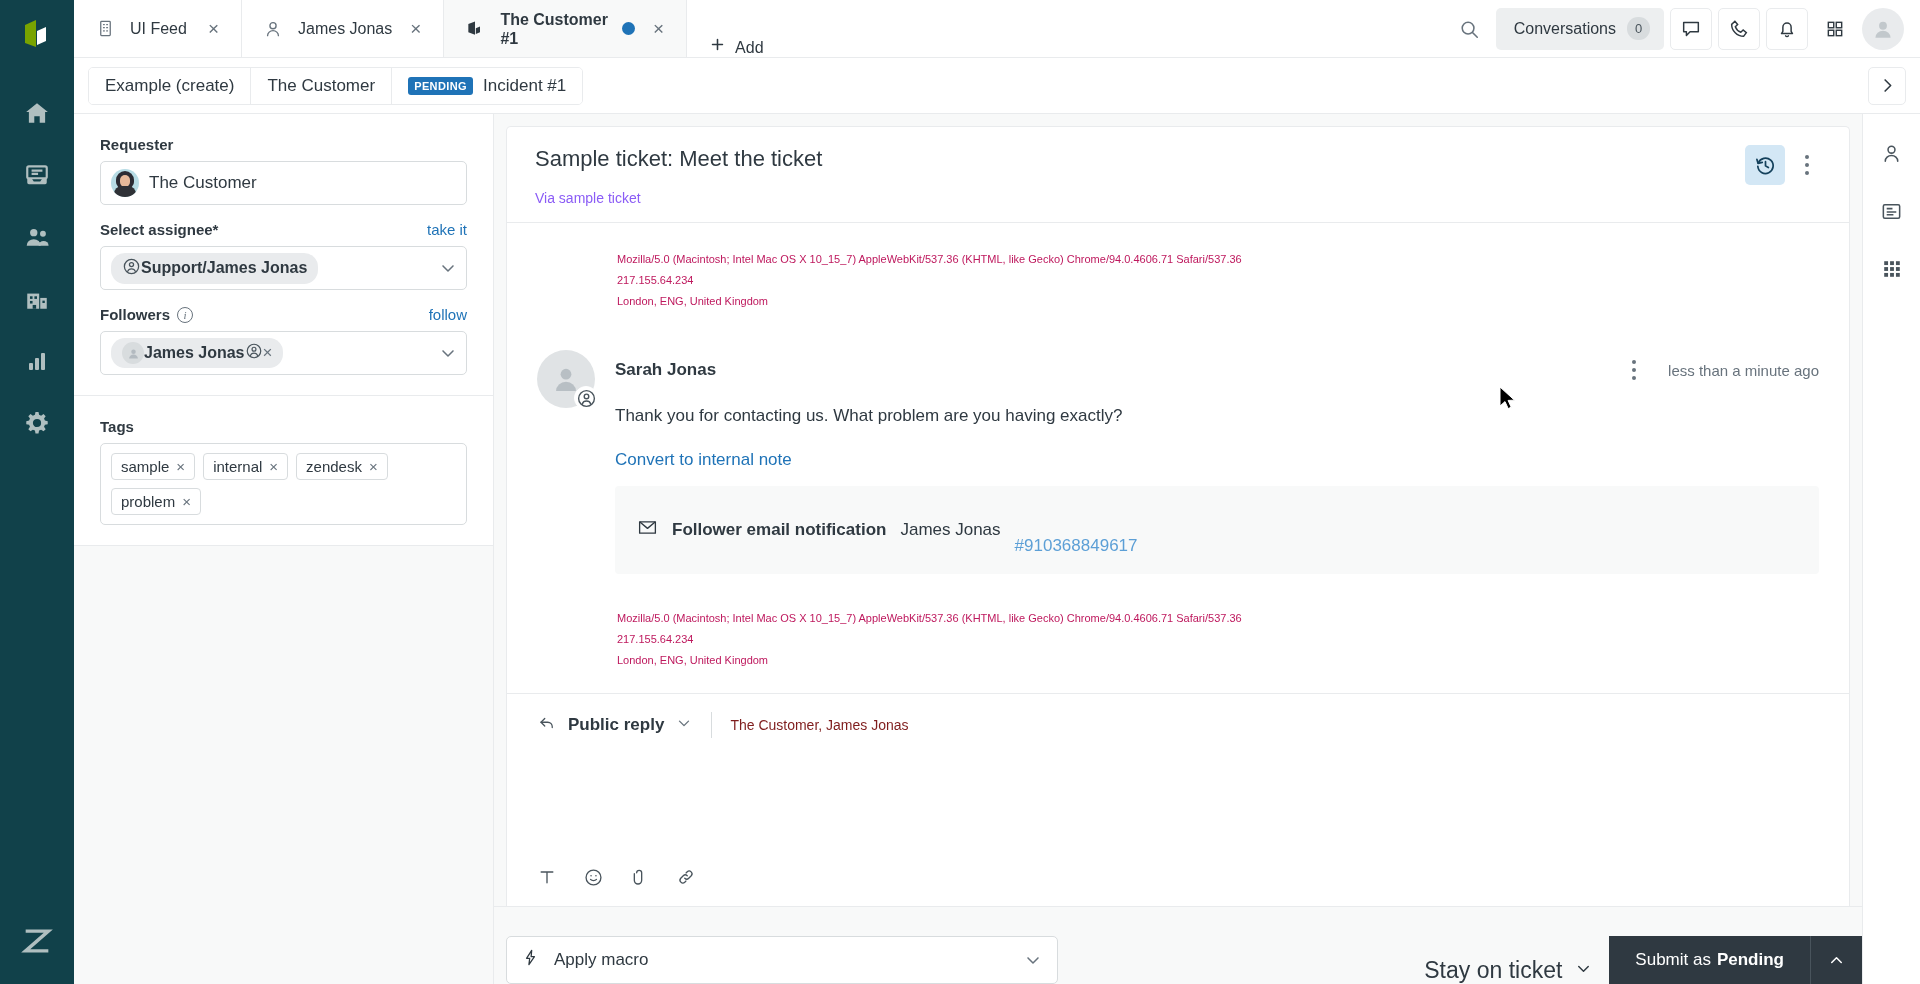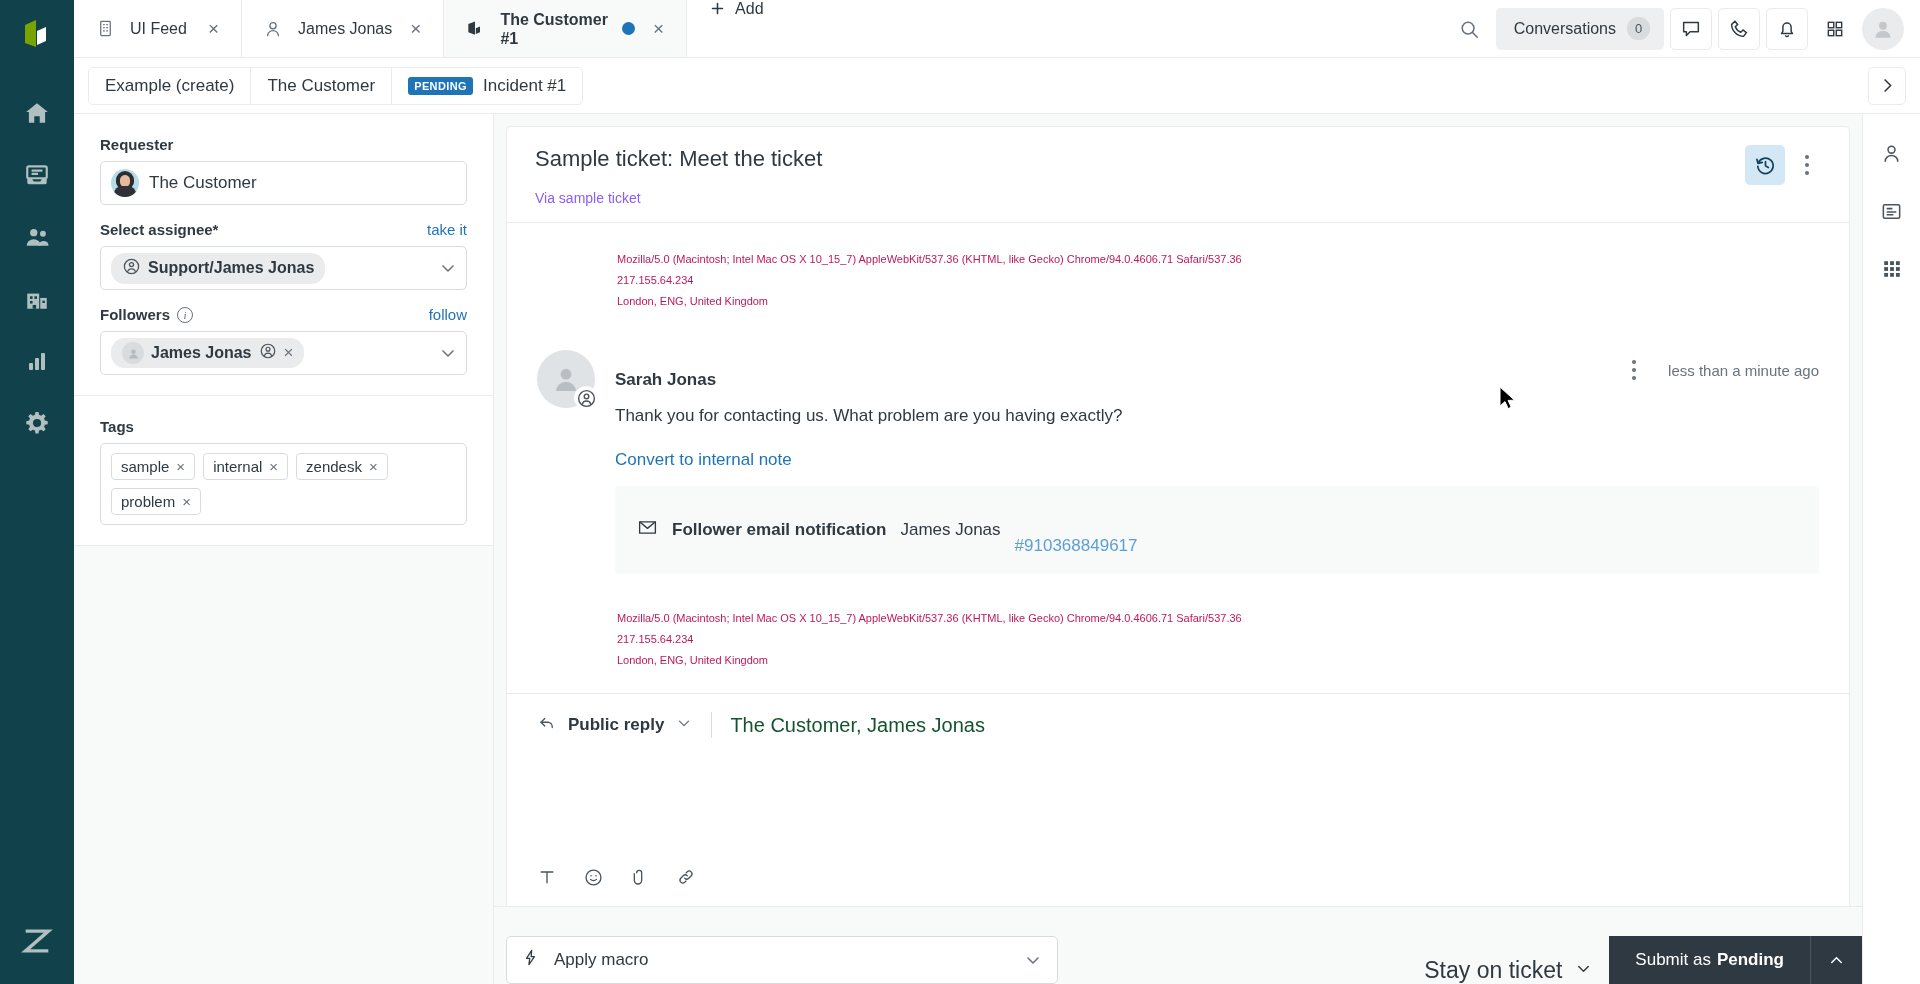--- a/index.html
+++ b/index.html
@@ -48,21 +48,21 @@
   .tab .tab-ico { flex: 0 0 22px; display: flex; align-items:center; justify-content:center; color:#68737d; }
   .tab .tab-label {
     font-size: 16px; color: #2f3941; white-space: pre-line; line-height: 19px;
     flex: 1;
   }
   .tab.active .tab-label { font-weight: 700; }
   .tab .tab-dot { width: 13px; height: 13px; border-radius: 50%; background: #1f73b7; flex: 0 0 13px; }
   .tab .tab-close { color: #68737d; font-size: 19px; line-height: 1; padding: 3px 4px; cursor: pointer; }
 
   .add-tab {
-    display: flex; align-items: flex-start; gap: 9px;
+    display: flex; align-items: flex-end; gap: 9px;
     padding: 0 22px; font-size: 16px; color: #2f3941; cursor: pointer;
   }
   .topbar-spacer { flex: 1; }
   .top-right { display: flex; align-items: center; gap: 6px; padding-right: 16px; }
   .icon-btn {
     width: 42px; height: 42px; border-radius: 5px;
     display: flex; align-items: center; justify-content: center;
     color: #2f3941; cursor: pointer; border: 1px solid transparent;
   }
   .icon-btn.boxed { border: 1px solid #e9ebed; }
@@ -147,21 +147,21 @@
   .caret { margin-left: auto; color: #68737d; display:flex; align-items:center; }
   .photo-avatar {
     width: 28px; height: 28px; border-radius: 50%;
     background: #b7dce5; overflow: hidden; position: relative; flex:0 0 28px;
   }
   .photo-avatar .hair { position:absolute; left:5px; top:2px; width:18px; height:17px; background:#2b2b33; border-radius:9px 9px 6px 6px; }
   .photo-avatar .face { position:absolute; left:9px; top:6px; width:10px; height:12px; background:#e7b99a; border-radius:5px 5px 5px 5px; }
   .photo-avatar .body { position:absolute; left:3px; top:17px; width:22px; height:13px; background:#2f3136; border-radius:8px 8px 0 0; }
 
   .token {
-    display: inline-flex; align-items: center; gap: 7px;
+    display: inline-flex; align-items: center; 
     background: #e9ebed; border-radius: 14px;
     padding: 4px 11px; font-size: 16px; font-weight: 700; color: #2f3941;
   }
   .token .tk-x { font-weight: 400; color: #68737d; font-size: 17px; cursor: pointer; }
   .token-avatar {
     width: 22px; height: 22px; border-radius: 50%; background: #d8dcde;
     display:flex; align-items:center; justify-content:center; color:#b3bac0;
   }
 
   .tag-wrap {
@@ -210,21 +210,21 @@
     position: relative; flex: 0 0 58px;
     display: flex; align-items: center; justify-content: center; color: #b8bfc4;
   }
   .ev-badge {
     position: absolute; right: -3px; bottom: -2px;
     width: 24px; height: 24px; border-radius: 50%;
     background: #fff; border: 1px solid #fff;
     display:flex; align-items:center; justify-content:center; color:#49545c;
   }
   .ev-main { flex: 1; min-width: 0; }
-  .ev-top { display: flex; align-items: flex-end; }
+  .ev-top { display: flex; align-items: center; }
   .ev-name { font-size: 17px; font-weight: 700; color: #2f3941; }
   .ev-right { margin-left: auto; display: flex; align-items: center; gap: 16px; }
   .ev-time { font-size: 15px; color: #68737d; }
   .ev-text { font-size: 17px; color: #2f3941; margin-top: 14px; line-height: 24px; }
   .ev-link { font-size: 17px; color: #1f73b7; margin-top: 22px; display: inline-block; cursor: pointer; }
   .notif {
     margin-top: 16px; background: #f8f9f9; border-radius: 4px;
     padding: 18px 22px; display: flex; align-items: center; gap: 14px;
     font-size: 17px; color: #2f3941;
   }
@@ -232,21 +232,21 @@
   .notif .notif-id { color: #5c9fd6; margin-top: 32px; }
   .meta-lines.second { margin-top: 34px; margin-left: 80px; }
 
   
   .composer { border-top: 1px solid #e9ebed; padding: 0 30px; }
   .comp-head { display: flex; align-items: center; gap: 18px; height: 62px; }
   .comp-channel {
     display: flex; align-items: center; gap: 11px; font-size: 17px; font-weight: 700; color: #2f3941; cursor: pointer;
   }
   .comp-divider { width: 1px; height: 26px; background: #d8dcde; }
-  .comp-recips { font-size: 20px; color: #14532d; }
+  .comp-recips { font-size: 14px; color: #7f1d1d; }
   .comp-area { height: 92px; }
   .comp-tools { display: flex; align-items: center; gap: 26px; height: 58px; color: #49545c; }
   .tool { cursor: pointer; display:flex; align-items:center; }
 
   
   .footer {
     height: 78px; flex: 0 0 78px;
     display: flex; align-items: flex-end;
     background: #f8f9f9; border-top: 1px solid #e9ebed;
     padding: 0 0 0 12px;

